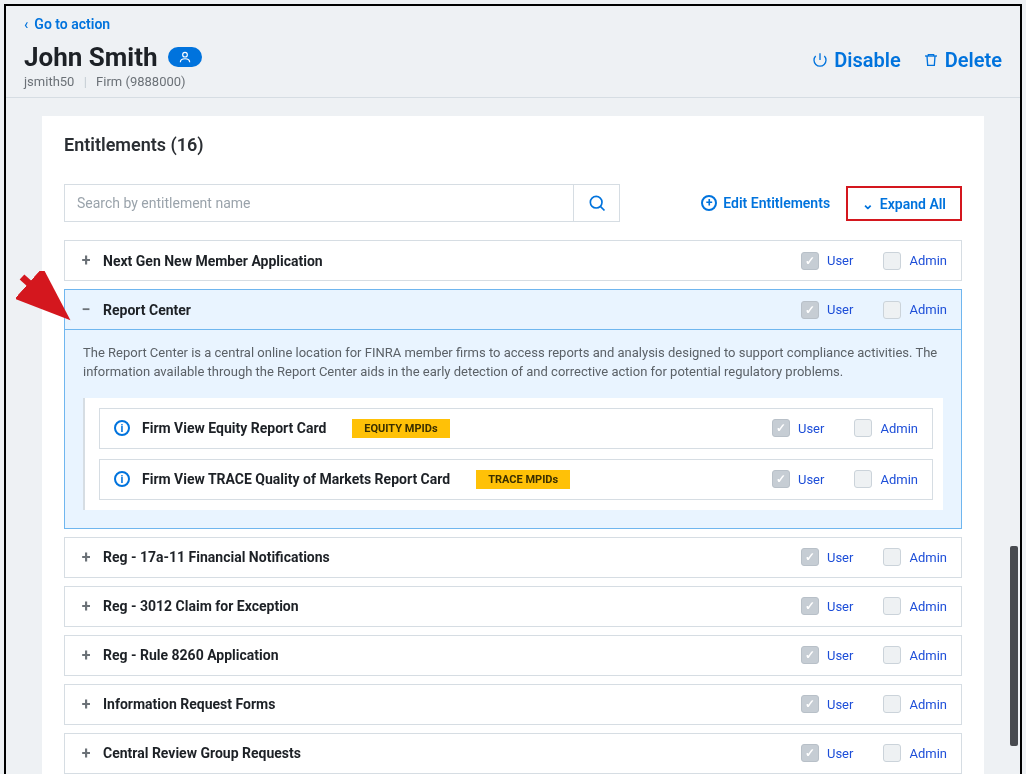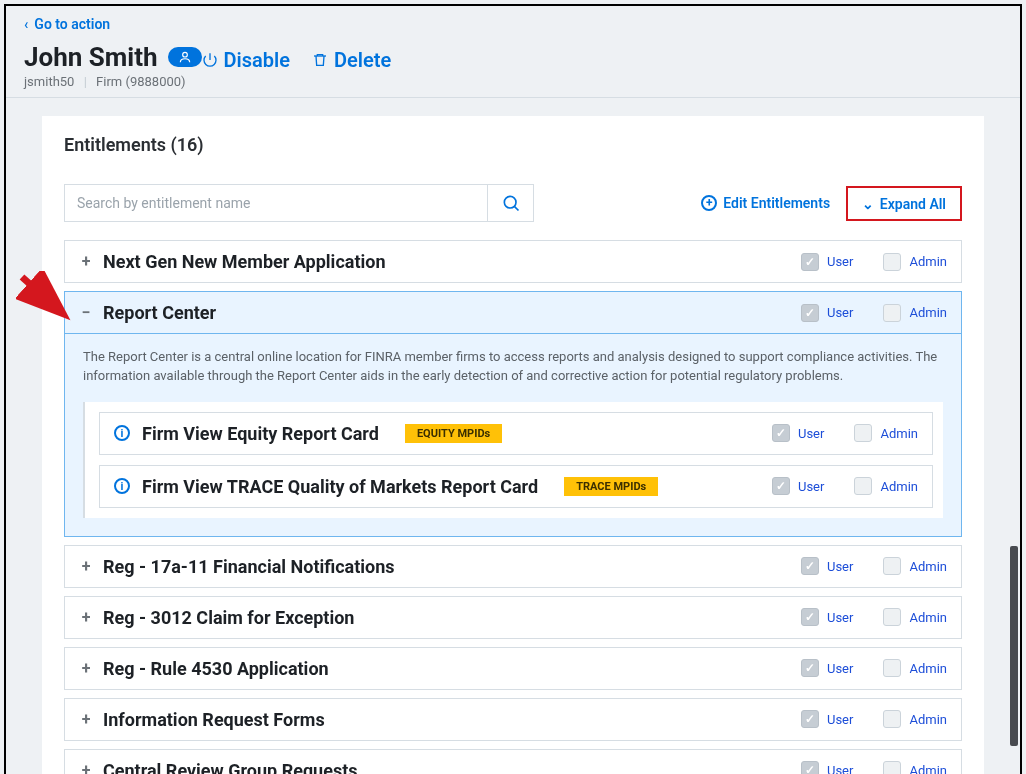--- a/index.html
+++ b/index.html
@@ -2,47 +2,47 @@
 <html><head>
 <meta charset="utf-8">
 <style>
   * { box-sizing: border-box; margin: 0; padding: 0; font-family: -apple-system, BlinkMacSystemFont, "Segoe UI", Roboto, Arial, sans-serif; }
   body { background: #eef1f4; padding: 4px; }
   .app-frame { border: 2px solid #000; background: #eef1f4; min-height: 766px; position: relative; }
   .topbar { display: flex; justify-content: space-between; align-items: center; padding: 10px 18px 6px 18px; }
   .back-link { color: #0073dd; font-size: 14px; font-weight: 600; display: inline-flex; align-items: center; gap: 6px; cursor: pointer; }
   .back-link .chev { font-size: 14px; }
   .create-btn { background: #0073dd; color: #fff; border: none; padding: 10px 20px; font-size: 13px; font-weight: 700; letter-spacing: .3px; cursor: pointer; }
-  .header-row { display: flex; align-items: flex-start; padding: 4px 18px 8px 18px; border-bottom: 1px solid #d6dde3; }
+  .header-row { display: flex; justify-content: space-between; align-items: flex-start; padding: 4px 18px 8px 18px; border-bottom: 1px solid #d6dde3; }
   .name-block { }
   .page-title { font-size: 26px; font-weight: 700; color: #1d2126; display: inline-flex; align-items: center; gap: 10px; }
   .user-chip { background: #0073dd; border-radius: 12px; padding: 3px 10px; display: inline-flex; align-items: center; }
   .user-chip svg { display: block; }
   .sub { color: #6b7177; font-size: 13px; margin-top: 2px; }
   .sub .sep { color: #c4ccd3; margin: 0 6px; }
   .header-actions { display: flex; gap: 22px; align-items: center; margin-top: 6px; }
   .hact { color: #0073dd; font-size: 20px; font-weight: 600; display: inline-flex; align-items: center; gap: 6px; cursor: pointer; }
   .hact svg { display: block; }
   .panel { background: #fff; margin: 18px 36px 18px 36px; padding: 18px 22px; }
   .panel-title { font-size: 18px; font-weight: 600; color: #2a2e33; margin-bottom: 29px; }
   .tools-row { display: flex; align-items: center; gap: 16px; margin-bottom: 18px; }
-  .search-wrap { display: flex; border: 1px solid #d6dde3; width: 470px; }
+  .search-wrap { display: flex; border: 1px solid #d6dde3; width: 556px; }
   .search-wrap input { flex: 1; border: none; padding: 10px 12px; font-size: 14px; outline: none; color: #333; }
   .search-wrap input::placeholder { color: #9aa3ab; }
   .search-btn { width: 46px; border: none; border-left: 1px solid #d6dde3; background: #fff; color: #0073dd; display: flex; align-items: center; justify-content: center; cursor: pointer; }
   .spacer { flex: 1; }
   .edit-ent { color: #0073dd; font-size: 14px; font-weight: 600; display: inline-flex; align-items: center; gap: 6px; cursor: pointer; }
   .edit-ent .plus-circle { width: 16px; height: 16px; border: 2px solid #0073dd; border-radius: 50%; display: inline-flex; align-items: center; justify-content: center; font-size: 12px; line-height: 1; font-weight: 700; color: #0073dd; }
   .expand-all-box { border: 2px solid #d4171e; padding: 6px 14px; }
   .expand-all { color: #0073dd; font-size: 14px; font-weight: 600; display: inline-flex; align-items: center; gap: 6px; cursor: pointer; }
   .ent-list { display: flex; flex-direction: column; gap: 8px; }
   .ent-row { border: 1px solid #d6dde3; display: flex; align-items: center; padding: 10px 14px; gap: 10px; }
   .ent-row.expanded-head { background: #e9f4ff; border: 1px solid #6fb6ef; border-bottom: none; }
   .toggler { color: #6b7177; font-size: 16px; font-weight: 700; width: 14px; text-align: center; cursor: pointer; user-select: none; }
-  .ent-name { font-size: 18px; font-weight: 700; color: #1d2126; flex: 0 0 auto; }
+  .ent-name { font-size: 14px; font-weight: 700; color: #1d2126; flex: 0 0 auto; }
   .row-flex { flex: 1; }
   .role-group { display: flex; align-items: center; gap: 30px; color: #1d4ed8; font-size: 13px; }
   .role { display: inline-flex; align-items: center; gap: 8px; }
   .cb { width: 18px; height: 18px; border: 1px solid #cbd3da; border-radius: 3px; background: #eef1f3; display: inline-flex; align-items: center; justify-content: center; }
   .cb.checked::after { content: "✓"; color: #fff; font-size: 12px; font-weight: 700; }
   .cb.checked { background: #c6cdd4; border-color: #b8c0c8; }
   .expanded-body { border: 1px solid #6fb6ef; border-top: 1px solid #6fb6ef; background: #e9f4ff; padding: 14px 18px 18px 18px; }
   .desc { color: #5b6167; font-size: 13px; line-height: 1.45; margin-bottom: 16px; }
   .sub-list { background: #fff; border-left: 2px solid #d6dde3; padding: 10px 10px 10px 14px; display: flex; flex-direction: column; gap: 10px; }
   .sub-row { border: 1px solid #d6dde3; display: flex; align-items: center; padding: 10px 14px; gap: 12px; background: #fff; }
@@ -223,21 +223,21 @@
               <span>User</span>
             </span>
           <span class="role">
               <span class="cb"></span>
               <span>Admin</span>
             </span>
         </div>
       </div>
       <div class="ent-row">
         <span class="toggler">+</span>
-        <span class="ent-name">Reg - Rule 4530 Application</span>
+        <span class="ent-name">Reg - Rule 8260 Application</span>
         <div class="row-flex"></div>
         <div class="role-group">
           <span class="role">
               <span class="cb checked"></span>
               <span>User</span>
             </span>
           <span class="role">
               <span class="cb"></span>
               <span>Admin</span>
             </span>

